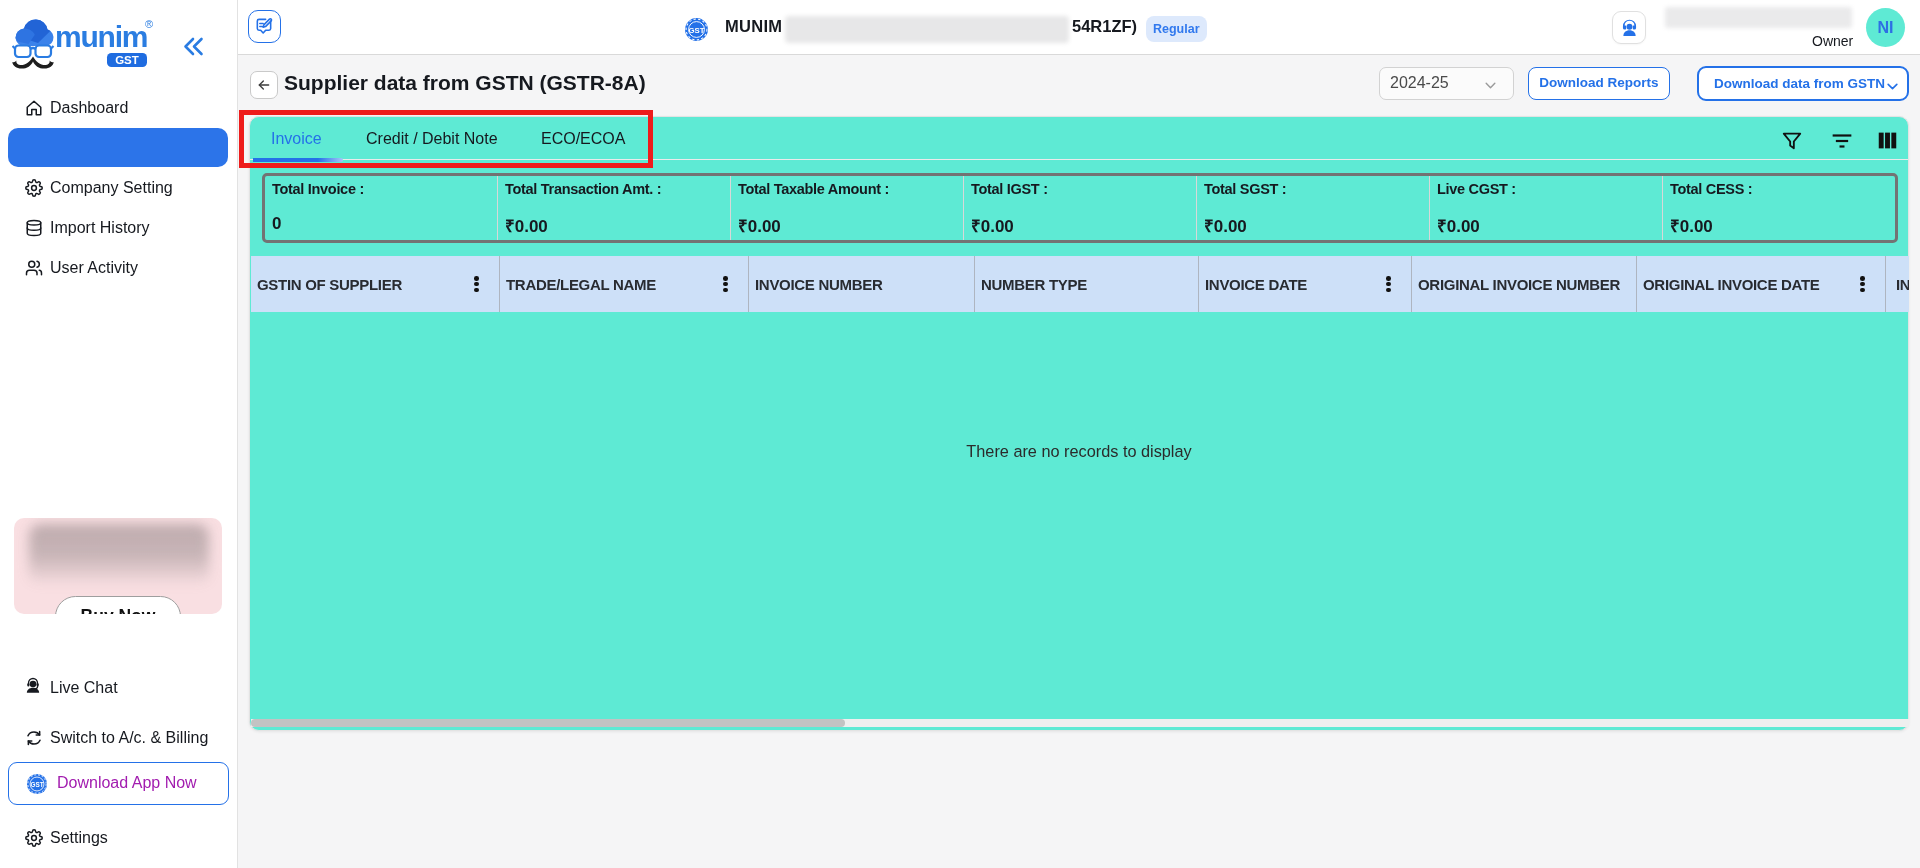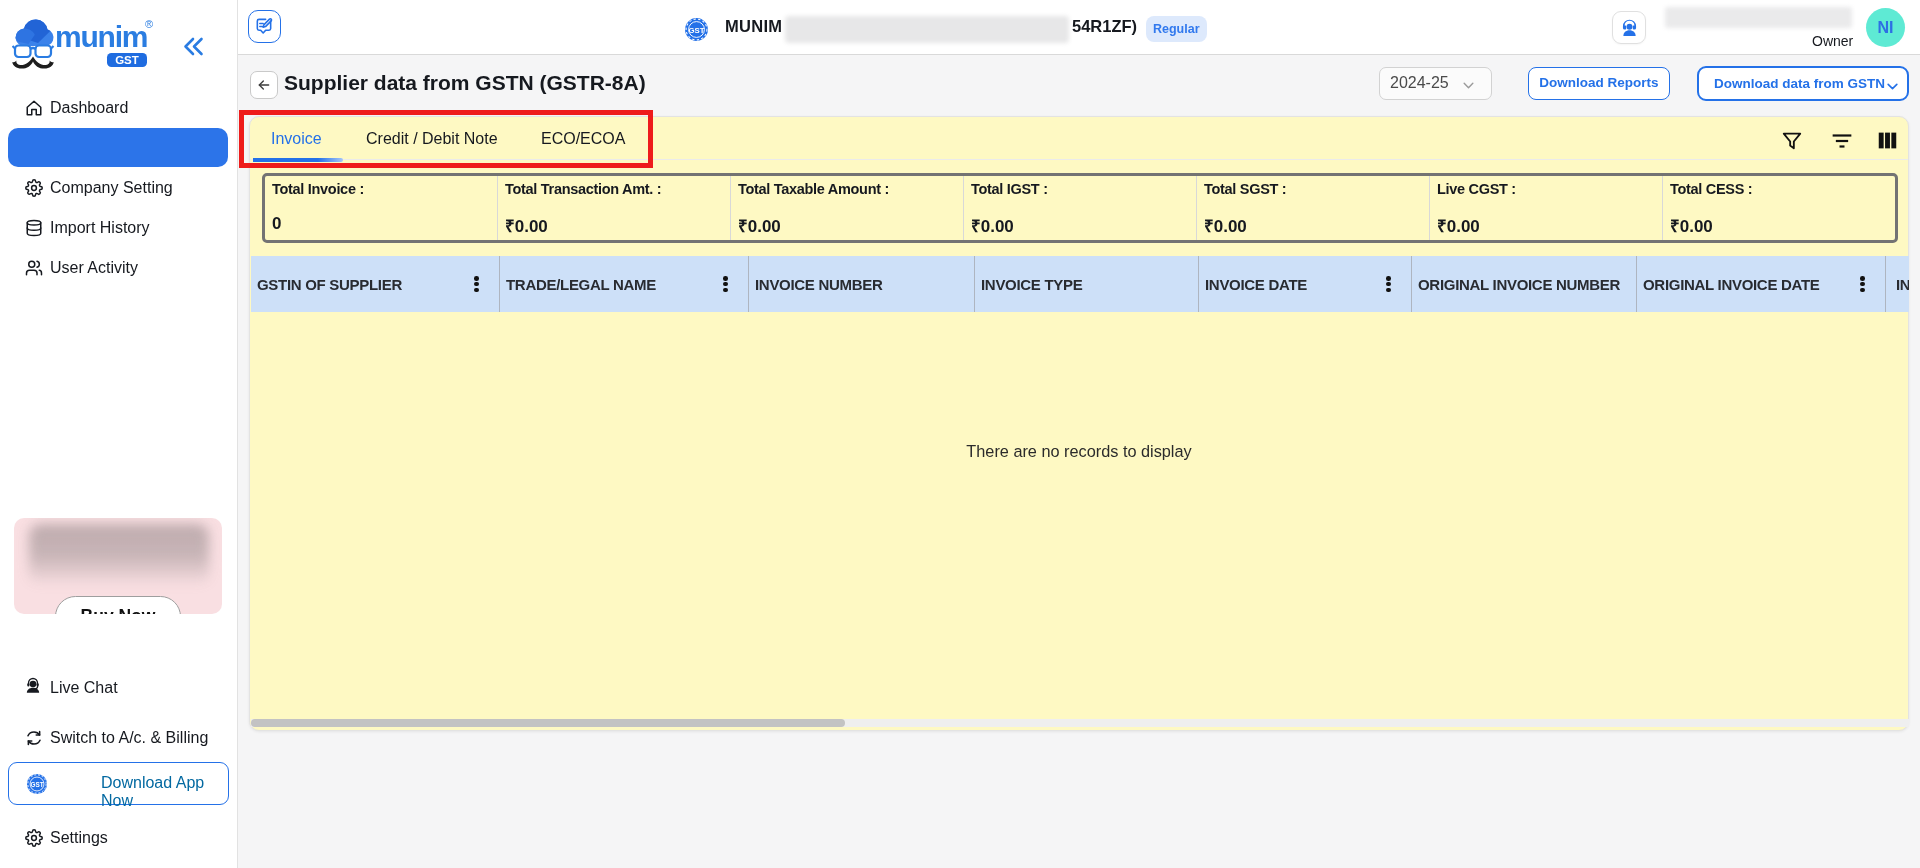--- a/index.html
+++ b/index.html
@@ -12,44 +12,44 @@
 .navitem .nicon { position:absolute; left:25px; width:18px; height:18px; }
 .navitem .nlabel { position:absolute; left:50px; }
 #nav-active { position:absolute; left:8px; top:128px; width:220px; height:39px; background:#2c74e9; border-radius:10px; }
 
 
 #promo { position:absolute; left:14px; top:518px; width:208px; height:96px; background:#f9dfe2; border-radius:10px; overflow:hidden; }
 #promoblur { position:absolute; left:15px; top:6px; width:180px; height:62px; background:linear-gradient(180deg,#a8989a 0%,#b4a4a6 50%,rgba(248,223,226,0) 100%); border-radius:12px; filter:blur(6px); opacity:0.72; }
 #buynow { position:absolute; left:41px; top:78px; width:126px; height:41px; background:#fff; border:1.5px solid #9e9e9e; border-radius:21px; display:flex; align-items:center; justify-content:center; font-size:17.5px; font-weight:700; color:#101010; }
 
 #dlapp { position:absolute; left:8px; top:762px; width:221px; height:43px; border:1.5px solid #2471e8; border-radius:9px; }
-#dlapp span { position:absolute; left:48px; top:11px; color:#0369a1; font-size:16px;margin-left:44px; }
+#dlapp span { position:absolute; left:48px; top:11px; color:#a21caf; font-size:16px; }
 
 
 #header { position:absolute; left:237px; top:0; width:1683px; height:55px; background:#fff; border-bottom:1px solid #d9d9d9; z-index:4; }
 #editbtn { position:absolute; left:11px; top:10px; width:33px; height:33px; border:1.6px solid #2471e8; border-radius:10px; }
 #compname { font-size:16.5px; font-weight:700; color:#16191f; letter-spacing:0.3px; }
 #blur1 { position:absolute; left:548px; top:16px; width:284px; height:27px; background:#e7e7e8; border-radius:4px; filter:blur(2px); }
 #gstin-tail { position:absolute; left:835px; top:17px; font-size:16.5px; font-weight:700; color:#16191f; }
 #badge-regular { position:absolute; left:909px; top:16px; height:26px; padding:0 7px; background:#dde9fc; border-radius:8px; color:#3179ee; font-size:12.5px; font-weight:700; line-height:26px; }
 #supportbtn { position:absolute; left:1375px; top:11px; width:34px; height:33px; border:1px solid #e0e0e0; border-radius:9px; box-shadow:0 1px 2px rgba(0,0,0,0.04); }
 #blur2 { position:absolute; left:1428px; top:7px; width:187px; height:21px; background:#eaeaeb; border-radius:3px; filter:blur(2px); }
 #owner { position:absolute; left:1575px; top:33px; font-size:14px; color:#16191f; }
 #avatar { position:absolute; left:1629px; top:8px; width:39px; height:39px; border-radius:50%; background:#5eead4; color:#2d6fe4; font-weight:700; font-size:16px; text-align:center; line-height:39px; }
 
 
 #backbtn { position:absolute; left:250px; top:71px; width:28px; height:28px; background:#fff; border:1px solid #c9c9c9; border-radius:7px; text-align:center; line-height:26px; color:#333; font-size:16px; }
 #pagetitle { position:absolute; left:284px; top:71px; font-size:21px; font-weight:700; color:#16191f; }
-#yearsel { position:absolute; left:1379px; top:67px; width:113px; height:33px; background:#fbfbfb; border:1px solid #d2d2d2; border-radius:7px; color:#4a4a4a; font-size:16px; }
+#yearsel { position:absolute; left:1379px; top:67px; width:135px; height:33px; background:#fbfbfb; border:1px solid #d2d2d2; border-radius:7px; color:#4a4a4a; font-size:16px; }
 #yearsel span { position:absolute; left:10px; top:6px; }
 #btn-reports { position:absolute; left:1528px; top:67px; width:142px; height:33px; background:#fff; border:1.5px solid #2471e8; border-radius:8px; color:#2471e8; font-size:13.5px; font-weight:700; text-align:center; line-height:30px; }
 #btn-gstn { position:absolute; left:1697px; top:66px; width:212px; height:35px; background:#fff; border:2px solid #2471e8; border-radius:9px; color:#2471e8; font-size:13.5px; font-weight:700; line-height:31px; }
 
 
-#card { position:absolute; left:249px; top:116px; width:1660px; height:615px; background:#fef9c3; border:1px solid #e3e3e3; border-radius:10px; box-shadow:0 1px 3px rgba(0,0,0,0.07); }
+#card { position:absolute; left:249px; top:116px; width:1660px; height:615px; background:#5eead4; border:1px solid #e3e3e3; border-radius:10px; box-shadow:0 1px 3px rgba(0,0,0,0.07); }
 #tabs { position:absolute; left:0; top:0; width:100%; height:43px; }
 .tab { position:absolute; top:0; height:43px; line-height:43px; font-size:16px; color:#16191f; }
 #tab1 { color:#2471e8; }
 #tabline { position:absolute; left:3px; top:40.5px; width:90px; height:4px; background:linear-gradient(90deg,#2471e8 72%,#a5c6f8); border-radius:0 2px 2px 0; }
 #tabborder { position:absolute; left:0; top:42px; width:100%; height:1px; background:#ebebeb; }
 
 #summary { position:absolute; left:12px; top:56px; width:1636px; height:70px; border:3px solid #737373; border-radius:5px; display:flex; }
 .sumcell { flex:1; border-right:1px solid #d8d8d8; padding:5px 0 0 7px; }
 .sumcell:last-child { border-right:none; }
 .sumlabel { font-size:14.5px; font-weight:700; color:#16191f; letter-spacing:-0.3px; }
@@ -272,21 +272,21 @@
           <span class="dot"></span>
           <span class="dot"></span>
           <span class="dot"></span>
         </span></div>
     <div class="th" style="width:249px;">TRADE/LEGAL NAME<span class="dots">
           <span class="dot"></span>
           <span class="dot"></span>
           <span class="dot"></span>
         </span></div>
     <div class="th" style="width:226px;">INVOICE NUMBER</div>
-    <div class="th" style="width:224px;">INVOICE TYPE</div>
+    <div class="th" style="width:224px;">NUMBER TYPE</div>
     <div class="th" style="width:213px;text-align:center;">INVOICE DATE<span class="dots">
           <span class="dot"></span>
           <span class="dot"></span>
           <span class="dot"></span>
         </span></div>
     <div class="th" style="width:225px;">ORIGINAL INVOICE NUMBER</div>
     <div class="th" style="width:249px;">ORIGINAL INVOICE DATE<span class="dots">
           <span class="dot"></span>
           <span class="dot"></span>
           <span class="dot"></span>

